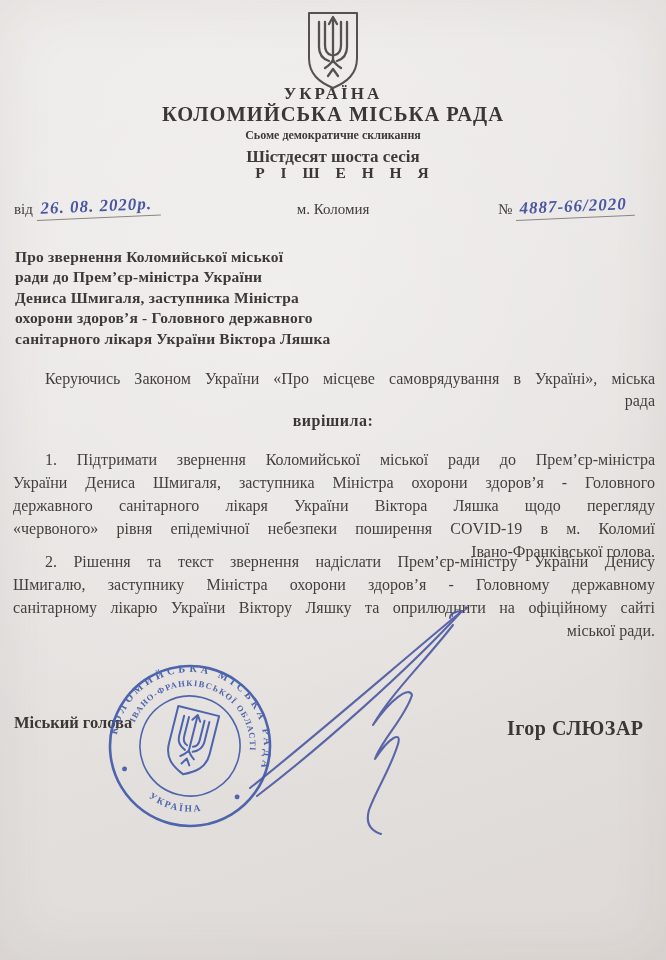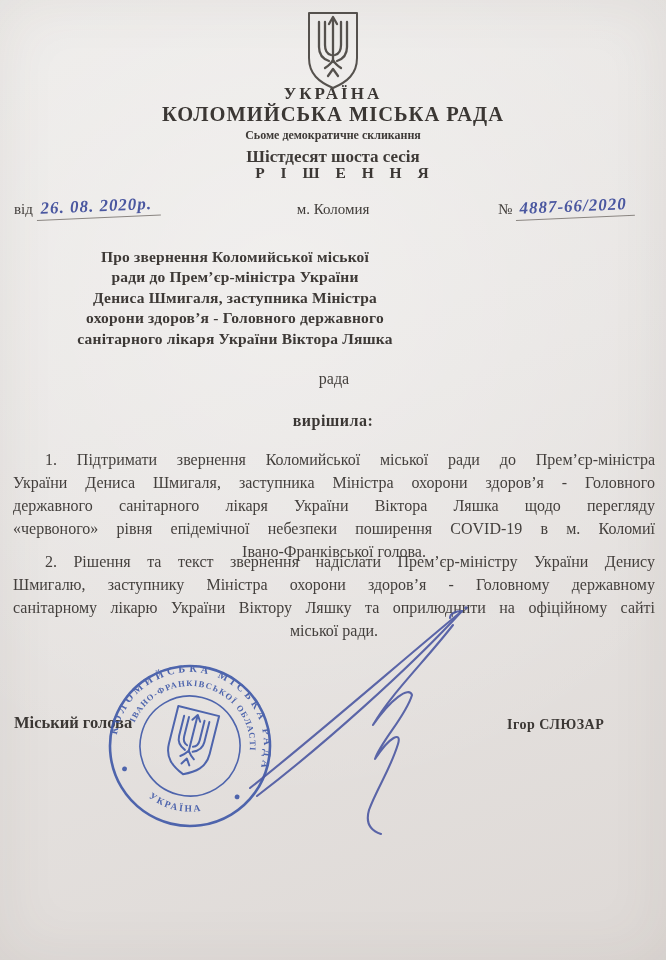--- a/index.html
+++ b/index.html
@@ -22,31 +22,31 @@
   .h-doctype   { top:164px; font-size:15.5px; font-weight:bold; letter-spacing:6px; color:#3b3734;padding-left:24px; }
   .meta-from   { left:14px; top:199px; font-size:15px; }
   .meta-city   { top:201px; font-size:15px; }
   .meta-no     { left:498px; top:199px; font-size:15px; }
   .hw {
     display:inline-block; color:#4a57a0; font-style:italic; font-weight:bold;
     font-size:17px; letter-spacing:1px; transform:rotate(-2.5deg); transform-origin:left bottom;
   }
   .u { border-bottom:1px solid #8a8581; padding:0 8px 1px 4px; }
   .subject { left:15px; top:247px; width:440px; font-weight:bold; font-size:15.5px;
-             line-height:20.4px; color:#3d3936; letter-spacing:.2px;text-align:center; }
+             line-height:20.4px; color:#3d3936; letter-spacing:.2px; }
   .body-par { left:13px; width:642px; font-size:16px; line-height:23px; color:#433f3c; }
   .preamble { top:368px; line-height:22px; }
   .jline { text-align:justify; text-align-last:justify; }
-  .lline { text-align:center; }
+  .lline { text-align:right; }
   .ind { padding-left:32px; }
   .resolved { top:412px; font-size:16px; font-weight:bold; letter-spacing:.5px; color:#3b3734; }
   .item1 { top:448px; }
   .item2 { top:550px; }
   .sign-title { left:14px; top:713px; font-size:16.5px; font-weight:bold; color:#3b3734; z-index:1; }
-  .sign-name  { left:507px; top:717px; font-size:14px; font-weight:bold; letter-spacing:.5px; color:#3b3734; z-index:1; }
+  .sign-name  { left:507px; top:717px; font-size:20px; font-weight:bold; letter-spacing:.5px; color:#3b3734; z-index:1; }
   .emblem { left:302px; top:10px; z-index:1; }
   .stamp  { left:92px; top:648px; z-index:2; opacity:.88; }
   .signature { left:225px; top:583px; z-index:3; opacity:.9; }
 </style>
 </head>
 <body>
 
 <div class="page">
 
   <svg class="abs emblem" width="62" height="80" viewBox="0 0 62 80">
@@ -83,20 +83,21 @@
 
   <div class="abs subject">
     <div>Про звернення Коломийської міської</div>
     <div>ради до Прем’єр-міністра України</div>
     <div>Дениса Шмигаля, заступника Міністра</div>
     <div>охорони здоров’я - Головного державного</div>
     <div>санітарного лікаря України Віктора Ляшка</div>
   </div>
 
   <div class="abs body-par preamble">
+    <div class="jline ind">Керуючись Законом України «Про місцеве самоврядування в Україні», міська</div>
     <div class="lline">рада</div>
   </div>
 
   <div class="c resolved">вирішила:</div>
 
   <div class="abs body-par item1">
     <div class="jline ind">1. Підтримати звернення Коломийської міської ради до Прем’єр-міністра</div>
     <div class="jline">України Дениса Шмигаля, заступника Міністра охорони здоров’я - Головного</div>
     <div class="jline">державного санітарного лікаря України Віктора Ляшка щодо перегляду</div>
     <div class="jline">«червоного» рівня епідемічної небезпеки поширення COVID-19 в м. Коломиї</div>

